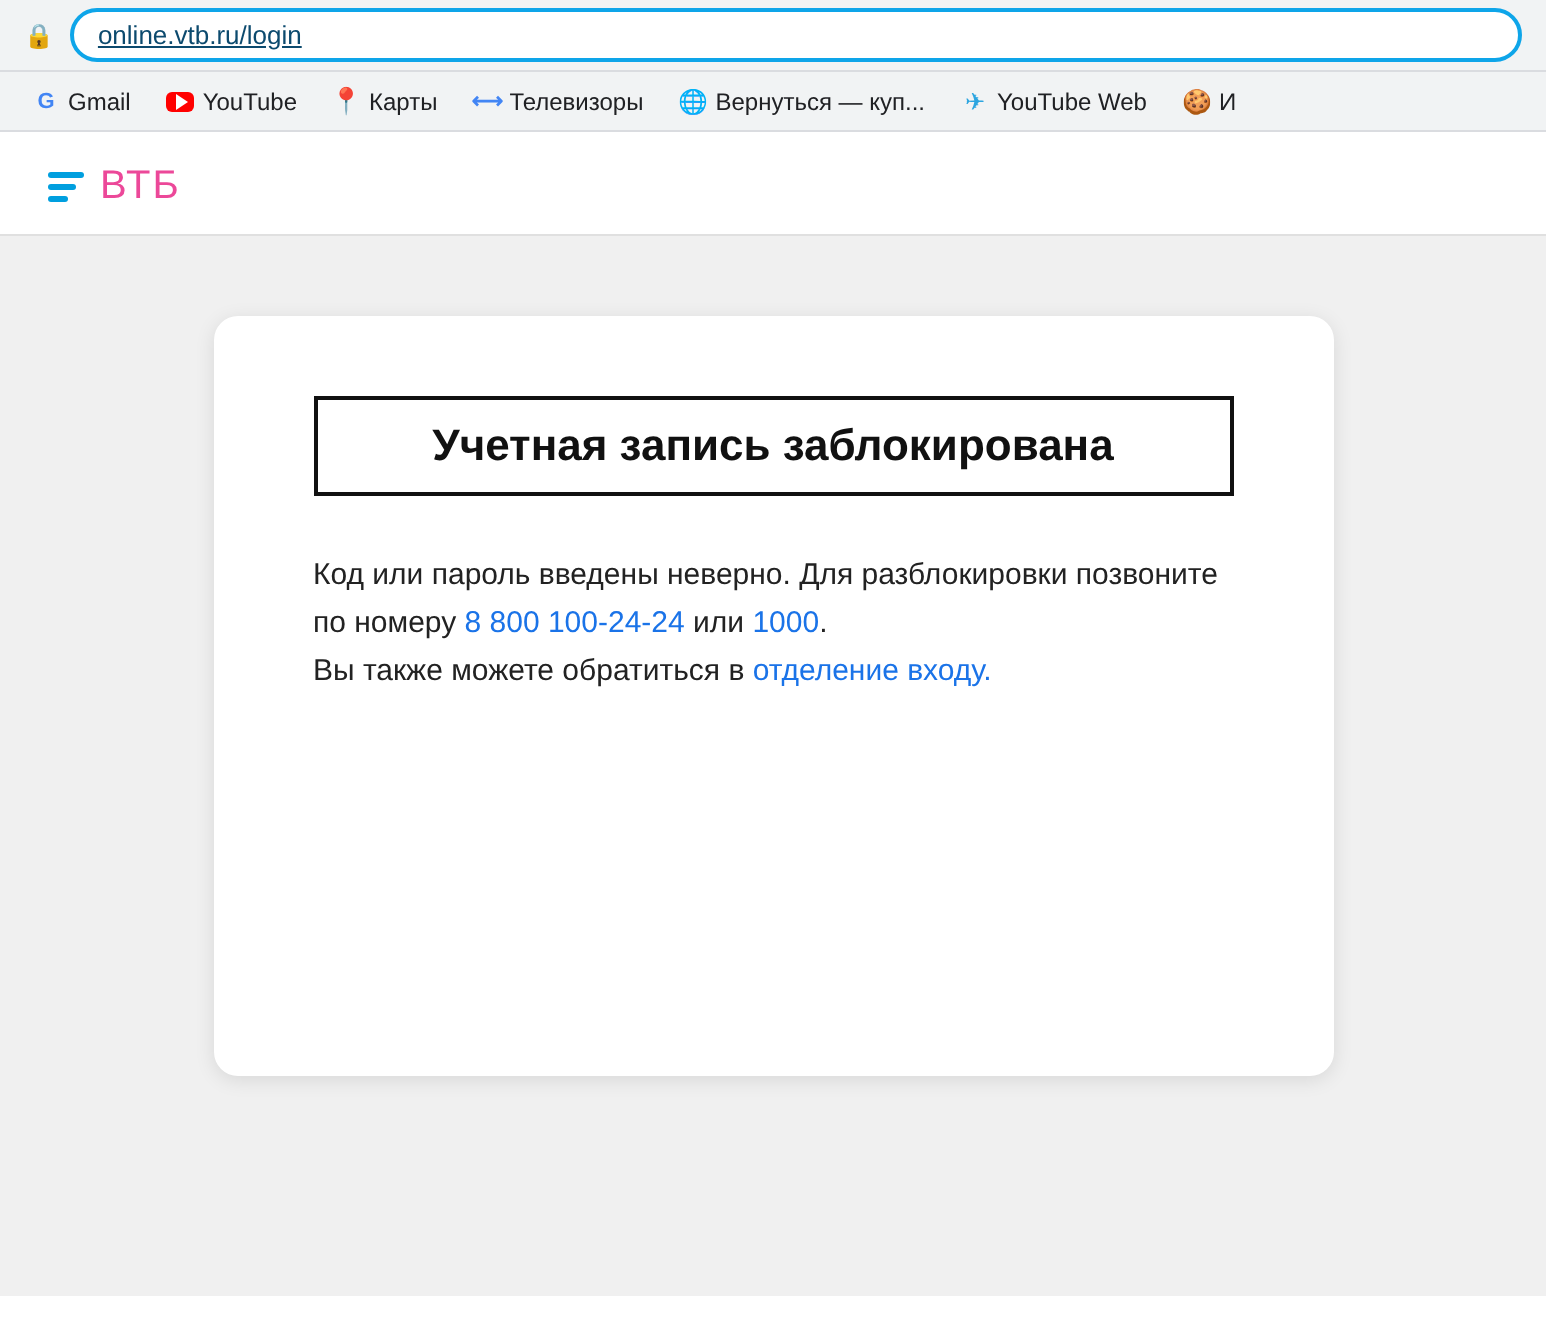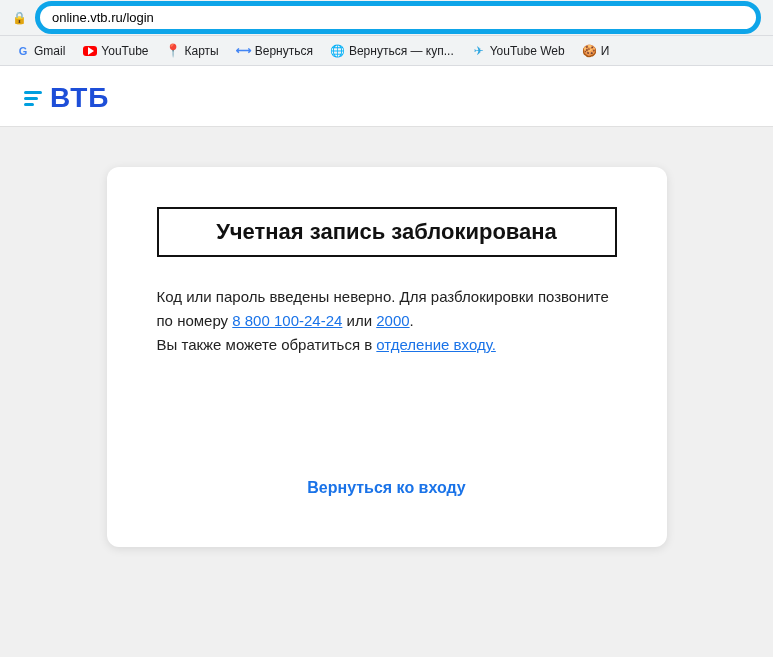--- a/index.html
+++ b/index.html
@@ -19,26 +19,27 @@
       align-items: center;
       gap: 8px;
       height: 36px;
     }
     .lock-icon {
       color: #5f6368;
       font-size: 12px;
     }
     .url-bar {
       background: #fff;
-      border: 5px solid #0ea5e9;
+      border: 2px solid #0ea5e9;
       border-radius: 20px;
       padding: 4px 12px;
       font-size: 13px;
-      color: #000000;
+      color: #0c4a6e;
       flex: 1;
+      text-decoration: underline;
     }
 
     
     .bookmarks-bar {
       background: #f1f3f4;
       border-bottom: 1px solid #dadce0;
       padding: 4px 8px;
       display: flex;
       align-items: center;
       gap: 2px;
@@ -105,23 +106,23 @@
     }
     .vtb-line {
       height: 3px;
       background: #009fdf;
       border-radius: 2px;
     }
     .vtb-line:nth-child(1) { width: 18px; }
     .vtb-line:nth-child(2) { width: 14px; }
     .vtb-line:nth-child(3) { width: 10px; }
     .vtb-text {
-      font-size: 28px;
-      font-weight: bold;
-      color: #1d4ed8;
+      font-size: 20px;
+      font-weight: normal;
+      color: #ec4899;
       letter-spacing: 1px;
     }
 
     
     .card-container {
       display: flex;
       justify-content: center;
       align-items: flex-start;
       padding: 40px 20px;
       background: #f0f0f0;
@@ -151,21 +152,20 @@
     .blocked-text {
       font-size: 15px;
       color: #222;
       line-height: 1.6;
       text-align: left;
       width: 100%;
       margin-bottom: 60px;
     }
     .blocked-text a {
       color: #1a73e8;
-      text-decoration: underline;
       cursor: pointer;
     }
     .back-link {
       color: #1a73e8;
       font-size: 16px;
       font-weight: 600;
       cursor: pointer;
       text-decoration: none;
       margin-top: auto;
     }
@@ -204,21 +204,21 @@
       <span>YouTube</span>
     </div>
 
     <div class="bookmark-item">
       <span class="bm-icon maps-pin">📍</span>
       <span>Карты</span>
     </div>
 
     <div class="bookmark-item">
       <span class="bm-icon translate-icon">⟷</span>
-      <span>Вернуться</span>
+      <span>Телевизоры</span>
     </div>
 
     <div class="bookmark-item">
       <span class="bm-icon globe-icon">🌐</span>
       <span>Вернуться — куп...</span>
     </div>
 
     <div class="bookmark-item">
       <span class="bm-icon telegram-icon">✈</span>
       <span>YouTube Web</span>
@@ -242,22 +242,21 @@
   </div>
 
   <div class="card-container">
     <div class="card">
       <div class="blocked-title">Учетная запись заблокирована</div>
 
       <div class="blocked-text">
         Код или пароль введены неверно. Для разблокировки позвоните по номеру
         <a>8 800 100-24-24</a>
         <span> или </span>
-        <a>2000</a>.<br>
+        <a>1000</a>.<br>
         Вы также можете обратиться в
         <a>отделение входу.</a>
       </div>
 
-      <a class="back-link">Вернуться ко входу</a>
     </div>
   </div>
 
 </div>
 
 </body></html>

